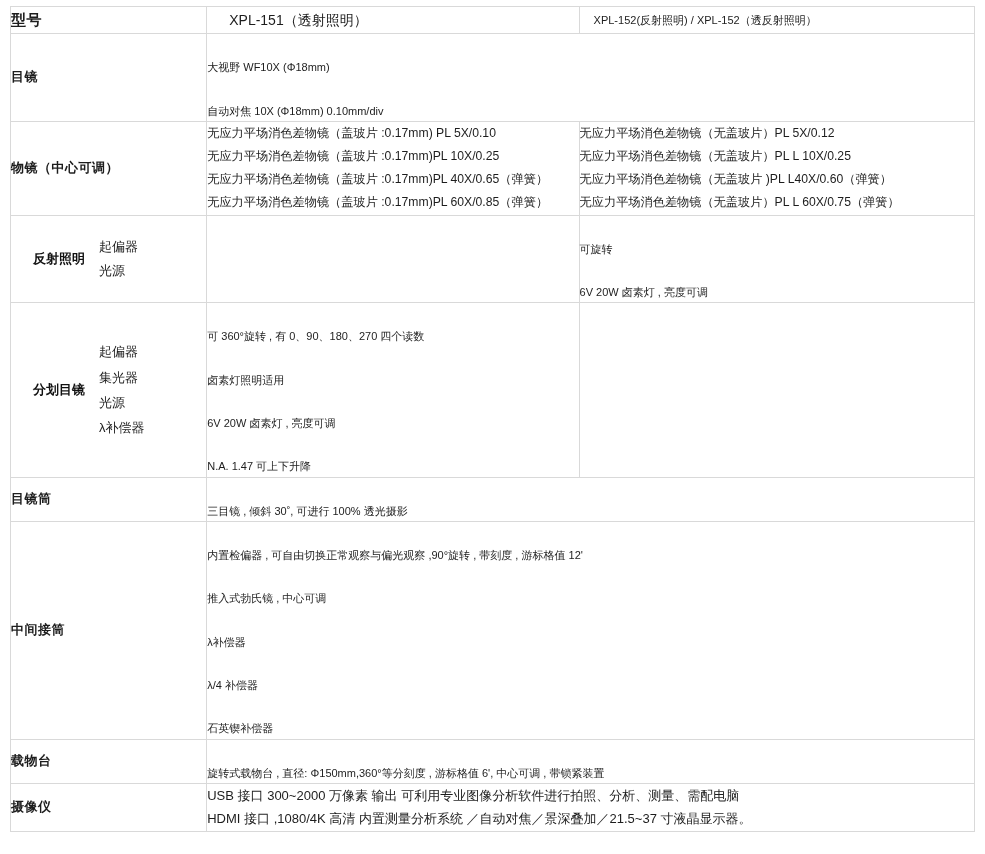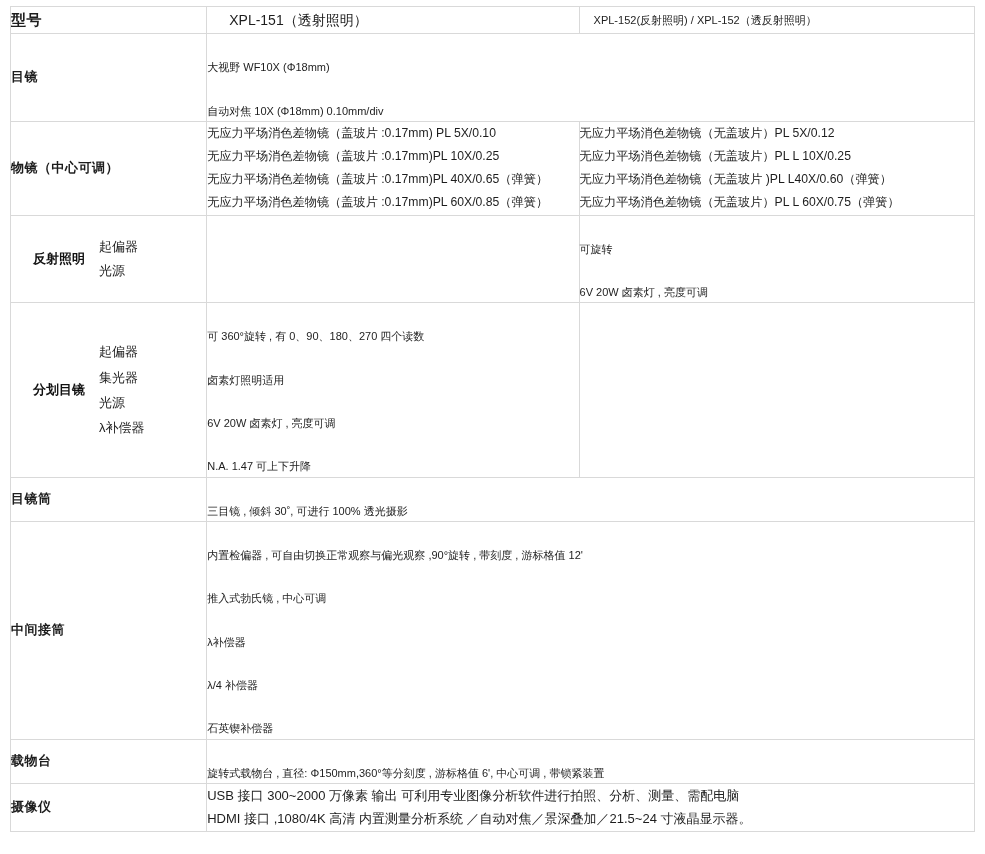--- a/index.html
+++ b/index.html
@@ -216,18 +216,18 @@
         <td class="label-cell">载物台</td>
         <td class="cell compact" colspan="2">
           <div class="line">旋转式载物台 , 直径: Φ150mm,360°等分刻度 , 游标格值 6', 中心可调 , 带锁紧装置</div>
         </td>
       </tr>
 
       <tr>
         <td class="label-cell">摄像仪</td>
         <td class="cell tight" colspan="2">
           <div class="line">USB 接口 300~2000 万像素 输出 可利用专业图像分析软件进行拍照、分析、测量、需配电脑</div>
-          <div class="line">HDMI 接口 ,1080/4K 高清 内置测量分析系统 ／自动对焦／景深叠加／21.5~24 寸液晶显示器。</div>
+          <div class="line">HDMI 接口 ,1080/4K 高清 内置测量分析系统 ／自动对焦／景深叠加／21.5~37 寸液晶显示器。</div>
         </td>
       </tr>
     </tbody>
   </table>
 </div>
 
 </body></html>

